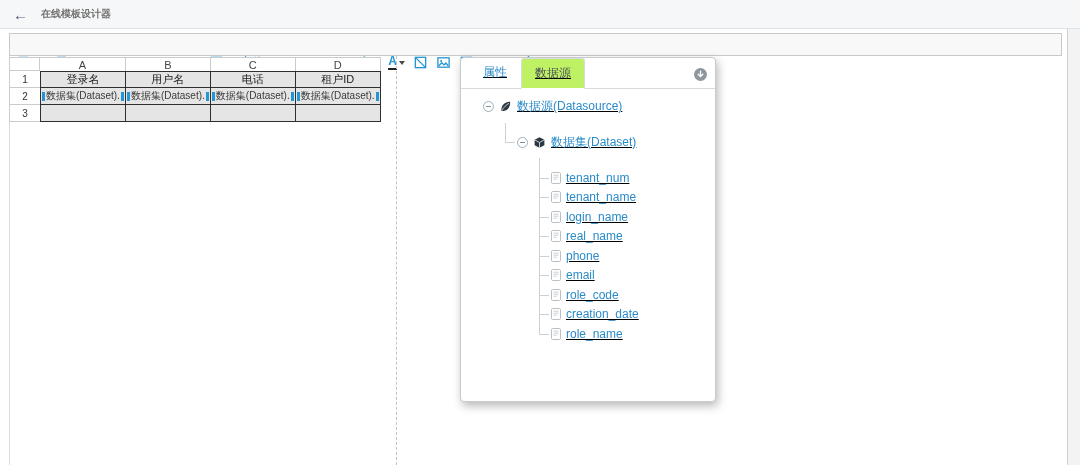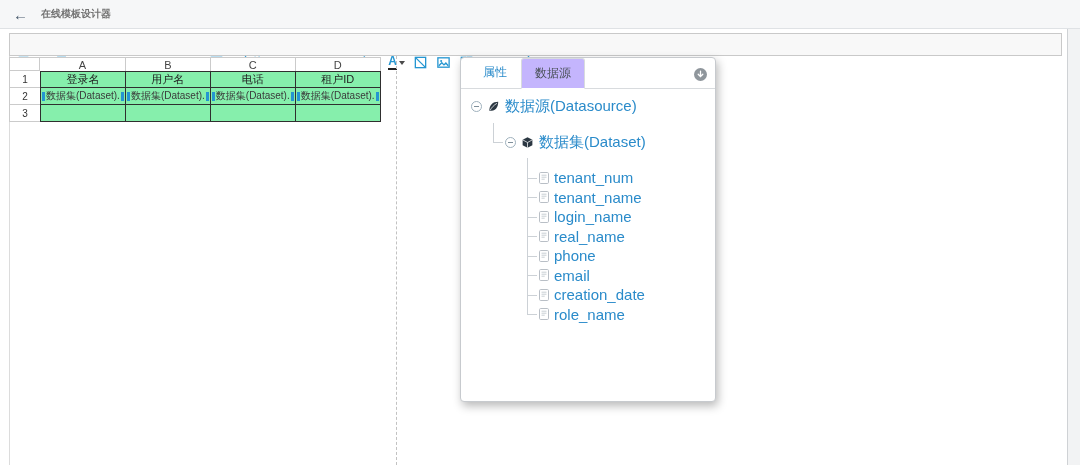--- a/index.html
+++ b/index.html
@@ -43,44 +43,45 @@
 
   
   .sheet{position:absolute;left:9px;top:57px;border-collapse:separate;border-spacing:0;table-layout:fixed;background:#fff;}
   .sheet th,.sheet td{padding:0;overflow:hidden;white-space:nowrap;font-weight:normal;}
   .corner{height:14px;border:1px solid #cbcbcb;}
   .colh{height:14px;border-top:1px solid #cbcbcb;border-right:1px solid #cbcbcb;
         font-size:11px;color:#444;text-align:center;}
   .rowh{height:17px;border-left:1px solid #cbcbcb;border-bottom:1px solid #cbcbcb;
         font-size:10px;font-weight:700;color:#333;text-align:center;}
   .cell{height:17px;border-right:1px solid #2f2f2f;border-bottom:1px solid #2f2f2f;
-        font-size:11px;color:#222;text-align:center;background:#86efac;}
+        font-size:11px;color:#222;text-align:center;background:#e5e5e5;}
   .sheet td:nth-child(2){border-left:1px solid #2f2f2f;}
   .sheet tbody tr:first-child td{border-top:1px solid #2f2f2f;}
   .cell.expr{text-align:left;position:relative;padding:0 5px 0 1px;}
   .mk{display:inline-block;width:3px;height:9px;background:var(--accent);vertical-align:middle;margin-right:1px;}
   .ctext{font-size:10px;color:#3a3a3a;vertical-align:middle;}
   .mkr{position:absolute;right:1px;top:4px;margin:0;}
 
   
   .panel{
     position:absolute;left:460px;top:57px;width:256px;height:345px;
     background:#fff;border:1px solid #c7cace;border-radius:4px;
     box-shadow:2px 4px 10px rgba(0,0,0,.28);
+    text-decoration:underline;
   }
   .tabbar{display:flex;align-items:flex-end;border-bottom:1px solid #d8dbde;
           padding:4px 8px 0 8px;height:31px;}
   .tab{font-size:12px;padding:6px 13px;cursor:pointer;border:1px solid transparent;}
   .tab.inactive{color:var(--tree-link);}
-  .tab.active{color:#495057;background:#c4b5fd;border-color:#d8dbde;border-bottom-color:#fff;
+  .tab.active{color:#495057;background:#bef264;border-color:#d8dbde;border-bottom-color:#fff;
               margin-bottom:-1px;border-radius:3px 3px 0 0;}
   .panel-collapse{margin-left:auto;margin-bottom:7px;cursor:pointer;display:block;}
 
   
-  .tree{padding:8px 10px;font-size:15px;color:var(--tree-link);}
+  .tree{padding:8px 22px;font-size:12px;color:var(--tree-link);}
   .tree ul{list-style:none;margin:16px;padding:0 0 0 18px;}
   .tree li{position:relative;}
   .tree li::before{content:'';position:absolute;left:-12px;top:-10px;bottom:0;width:1px;background:#ccd1d6;}
   .tree li:last-child::before{bottom:auto;height:20px;}
   .tree li::after{content:'';position:absolute;left:-12px;top:9.5px;width:10px;height:1px;background:#ccd1d6;}
   .trow{display:flex;align-items:center;height:19.5px;gap:5px;cursor:pointer;}
   .minus{width:11px;height:11px;border:1px solid #9fb1bd;border-radius:50%;position:relative;flex:none;background:#fff;}
   .minus::after{content:'';position:absolute;left:2px;right:2px;top:4px;height:1px;background:#7f8f9a;}
   .tico{flex:none;display:block;}
   .tlab{white-space:nowrap;}
@@ -360,20 +361,29 @@
   <li>
     <div class="trow">
       <svg class="tico" width="10" height="12" viewBox="0 0 10 12">
         <rect x=".5" y=".5" width="9" height="11" rx="1.2" fill="#fff" stroke="#b9bfc6"></rect>
         <path d="M2.5 3.2h5M2.5 5.2h5M2.5 7.2h3.2" stroke="#c3c9cf" stroke-width=".9" fill="none"></path>
       </svg>
       <span class="tlab flabel">email</span>
     </div>
   </li>
 
+  <li>
+    <div class="trow">
+      <svg class="tico" width="10" height="12" viewBox="0 0 10 12">
+        <rect x=".5" y=".5" width="9" height="11" rx="1.2" fill="#fff" stroke="#b9bfc6"></rect>
+        <path d="M2.5 3.2h5M2.5 5.2h5M2.5 7.2h3.2" stroke="#c3c9cf" stroke-width=".9" fill="none"></path>
+      </svg>
+      <span class="tlab flabel">role_code</span>
+    </div>
+  </li>
 
   <li>
     <div class="trow">
       <svg class="tico" width="10" height="12" viewBox="0 0 10 12">
         <rect x=".5" y=".5" width="9" height="11" rx="1.2" fill="#fff" stroke="#b9bfc6"></rect>
         <path d="M2.5 3.2h5M2.5 5.2h5M2.5 7.2h3.2" stroke="#c3c9cf" stroke-width=".9" fill="none"></path>
       </svg>
       <span class="tlab flabel">creation_date</span>
     </div>
   </li>

